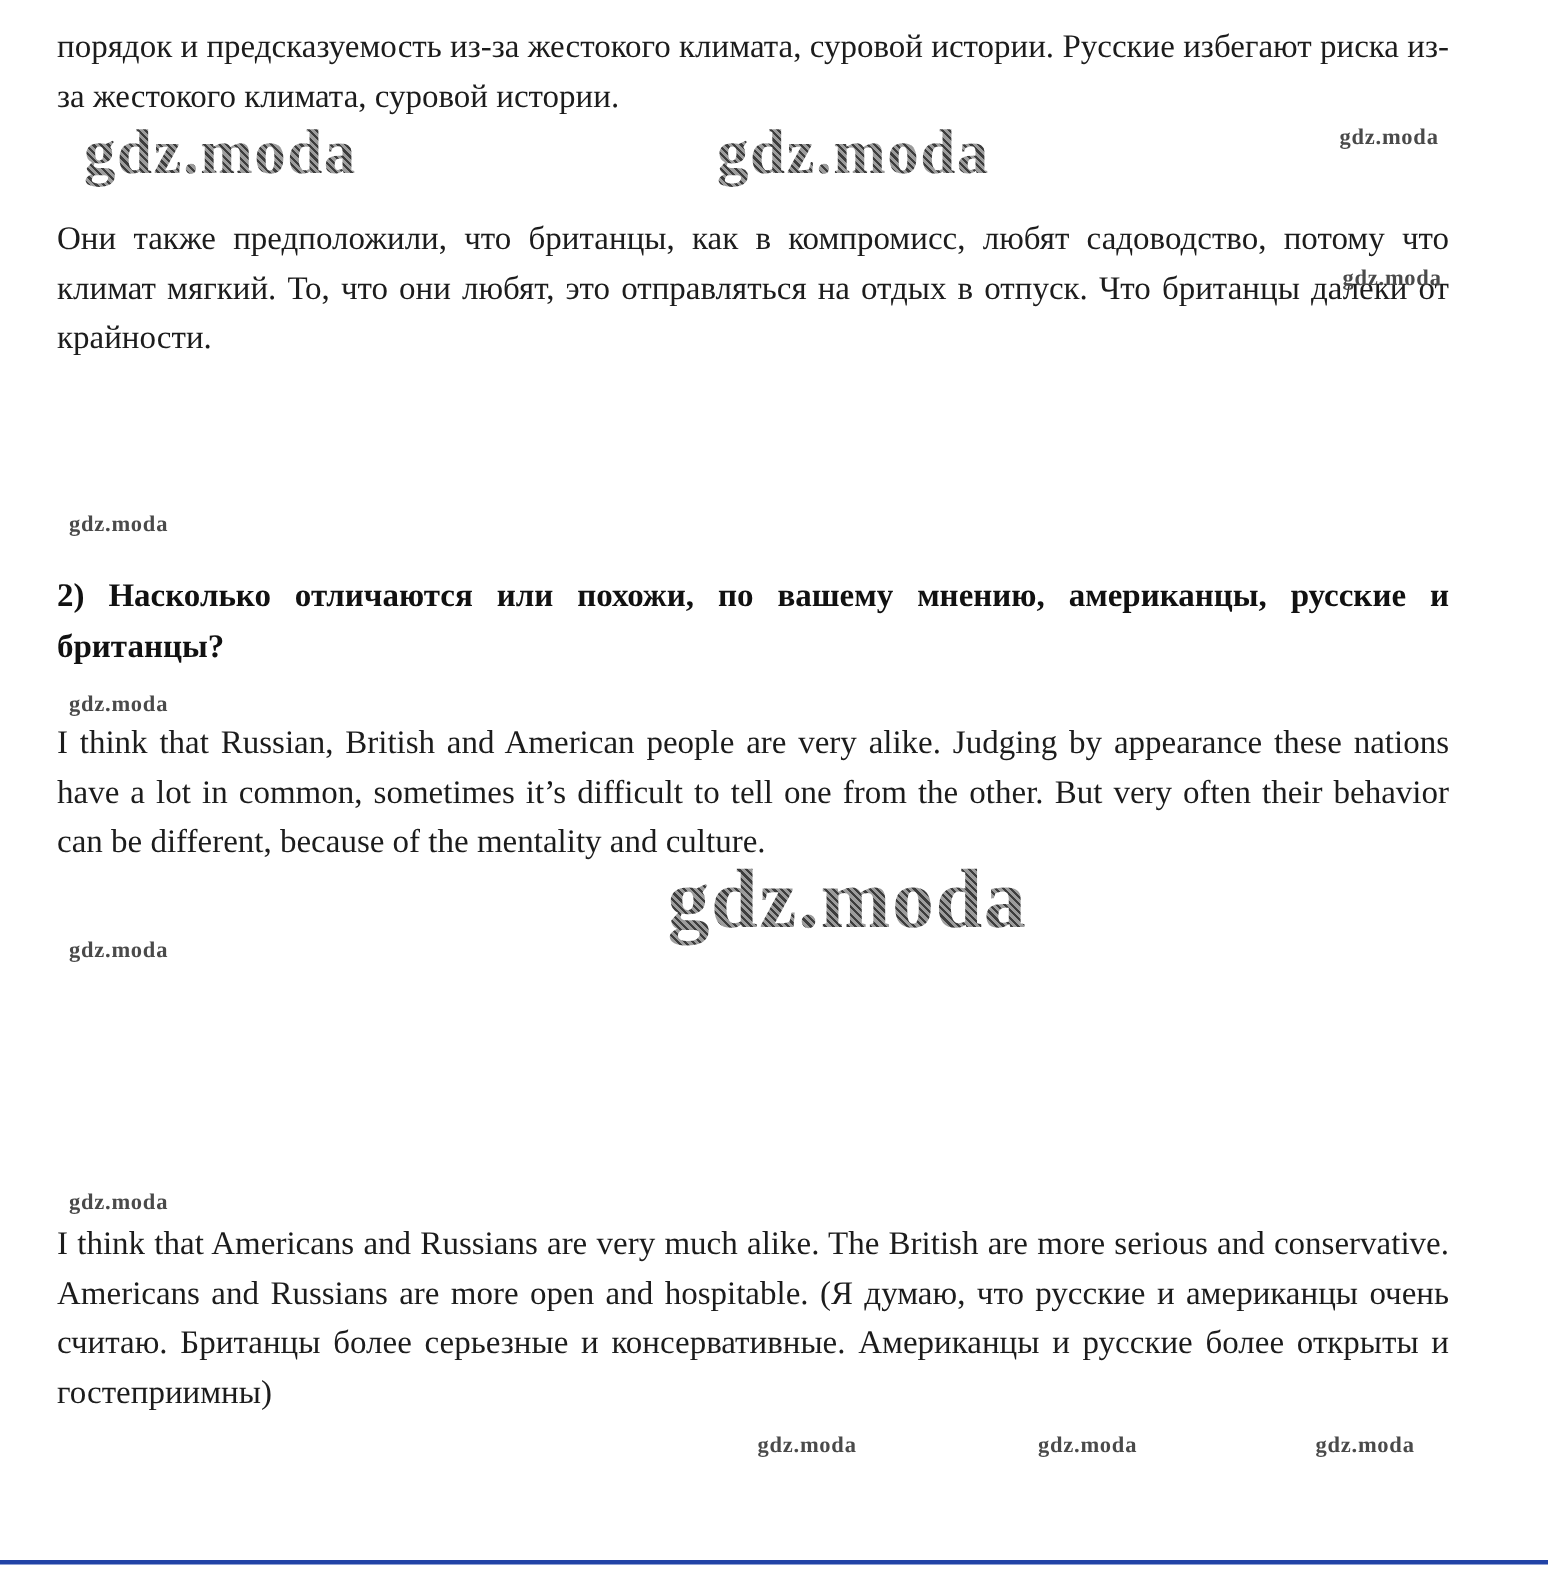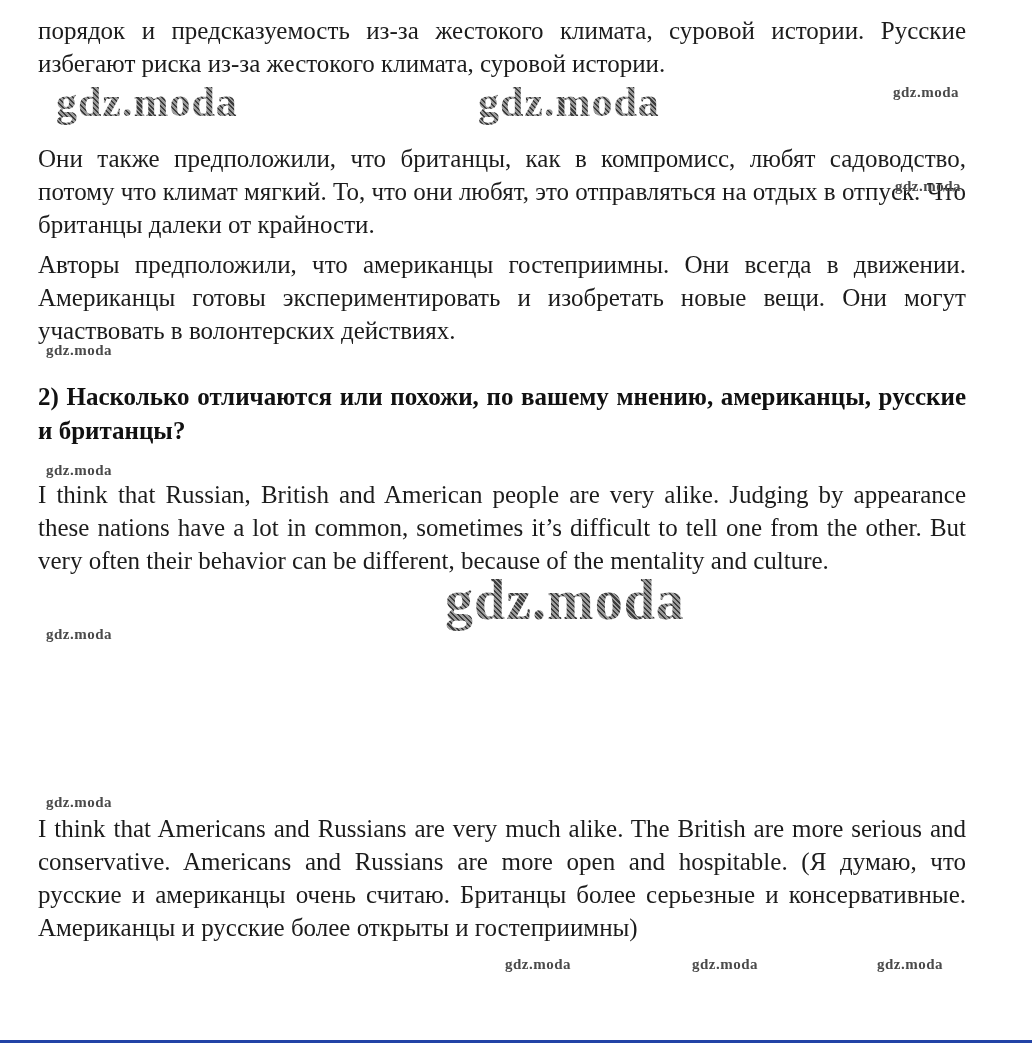--- a/index.html
+++ b/index.html
@@ -14,31 +14,31 @@
     background: #ffffff;
     overflow: hidden;
     font-family: "Liberation Serif", "DejaVu Serif", serif;
     color: #1c1c1c;
   }
   .para {
     position: absolute;
     left: 38px;
     width: 928px;
     margin: 0;
-    font-size: 25px;
+    font-size: 22px;
     line-height: 33px;
     text-align: justify;
     color: #1c1c1c;
   }
   .heading {
     position: absolute;
     left: 38px;
     width: 928px;
     margin: 0;
-    font-size: 25px;
+    font-size: 22px;
     line-height: 34px;
     font-weight: bold;
     text-align: justify;
     color: #111111;
   }
   .wm {
     position: absolute;
     font-family: Liberation Serif, serif;
     font-weight: bold;
     color: #5c5c5c;
@@ -84,21 +84,20 @@
   <span class="wm wm-large" style="left:56px; top:78px;">gdz.moda</span>
 
   <span class="wm wm-large" style="left:478px; top:78px;">gdz.moda</span>
 
   <span class="wm wm-small" style="left:893px; top:84px;">gdz.moda</span>
 
   <p class="para" style="top:114px;margin-top:28px;">Они также предположили, что британцы, как в компромисс, любят садоводство, потому что климат мягкий. То, что они любят, это отправляться на отдых в отпуск. Что британцы далеки от крайности.</p>
 
   <span class="wm wm-small" style="left:895px; top:178px;">gdz.moda</span>
 
-  <p class="para" style="top:248px;">Авторы предположили, что американцы гостеприимны. Они всегда в движении. Американцы готовы экспериментировать и изобретать новые вещи. Они могут участвовать в волонтерских действиях.</p>
 
   <span class="wm wm-small" style="left:46px; top:342px;">gdz.moda</span>
 
   <h2 class="heading" style="top:380px;">2) Насколько отличаются или похожи, по вашему мнению, американцы, русские и британцы?</h2>
 
   <span class="wm wm-small" style="left:46px; top:462px;">gdz.moda</span>
 
   <p class="para" style="top:478px;">I think that Russian, British and American people are very alike. Judging by appearance these nations have a lot in common, sometimes it’s difficult to tell one from the other. But very often their behavior can be different, because of the mentality and culture.</p>
 
   <span class="wm wm-xlarge" style="left:445px; top:568px;">gdz.moda</span>

